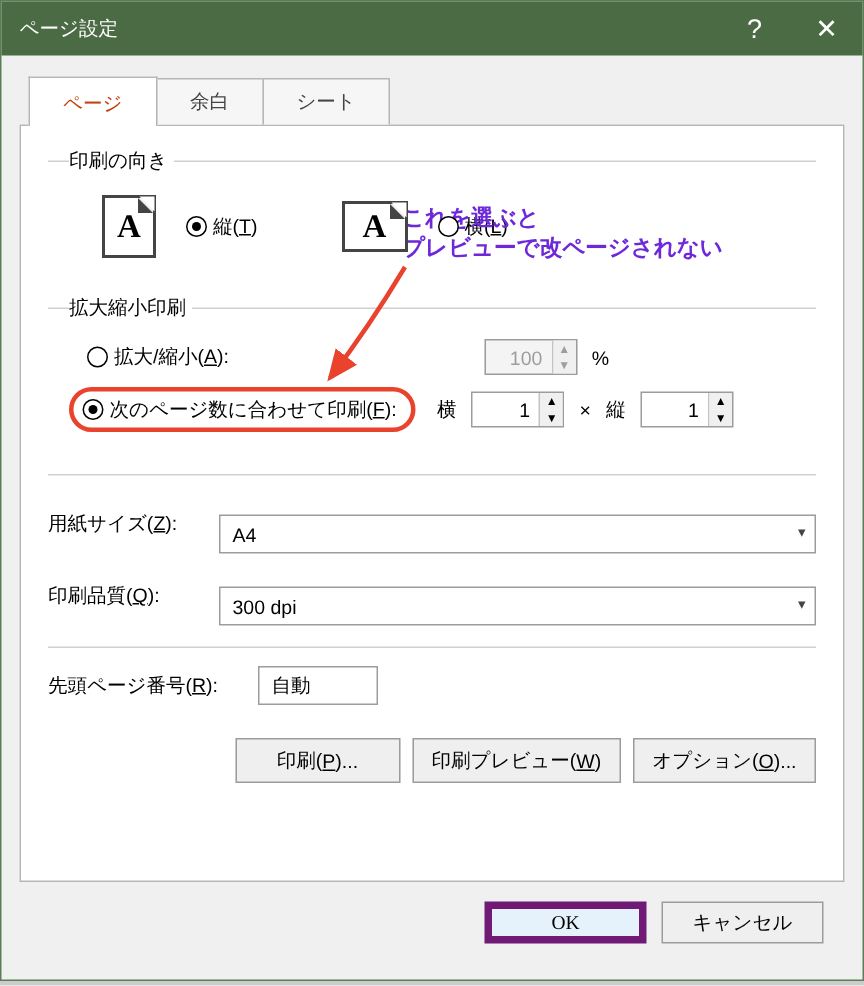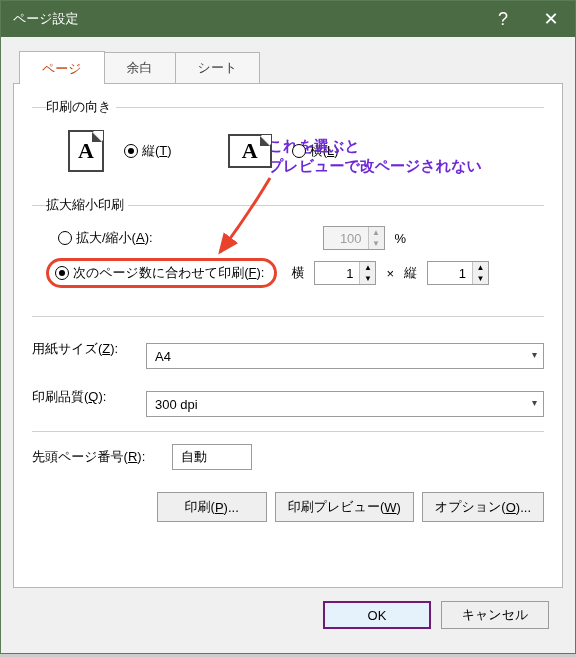--- a/index.html
+++ b/index.html
@@ -189,21 +189,21 @@
   }
 
   .footer {
     display: flex; justify-content: flex-end; gap: 10px; padding: 12px 14px;
     border-top: 1px solid transparent;
   }
   .footer .btn2 {
     width: 108px; height: 28px; border: 1px solid #9c9c9c; background: #efefef;
     display: inline-flex; align-items: center; justify-content: center; font-size: 13px;
   }
-  .footer .btn2.primary { border: 2px solid #701a75; background: #e5f1fb; }
+  .footer .btn2.primary { border: 5px solid #701a75; background: #e5f1fb; font-family: Liberation Serif, serif; }
 
   
   .annot {
     position: absolute; color: #6d28d9; font-size: 15px; font-weight: 600;
     line-height: 1.35; white-space: nowrap;
   }
 
   .arrow-svg { position: absolute; pointer-events: none; }
 
 </style>

